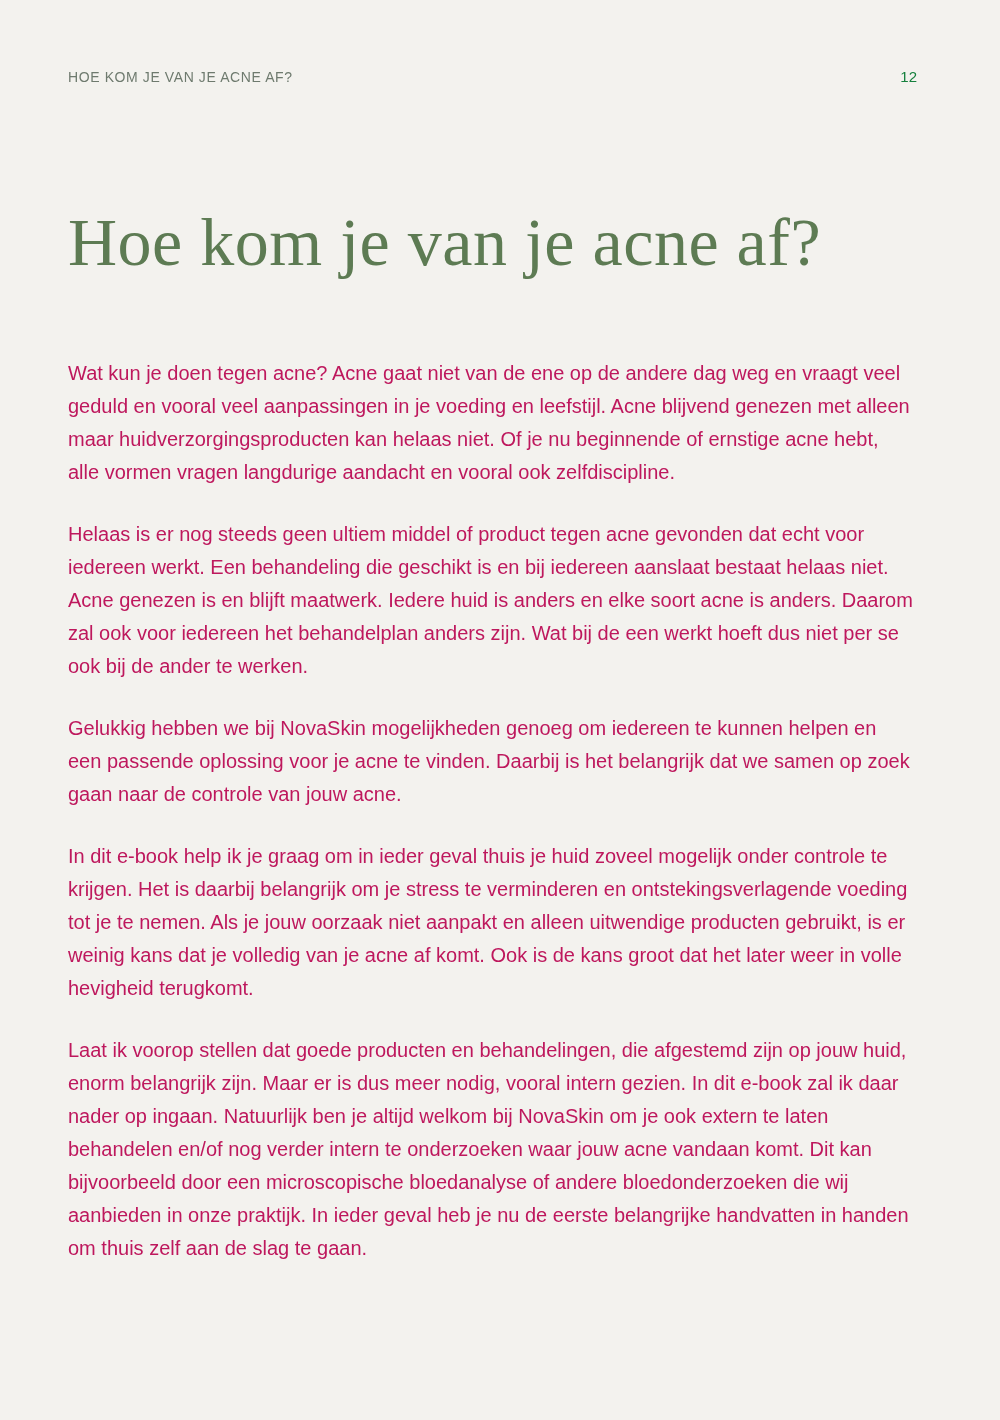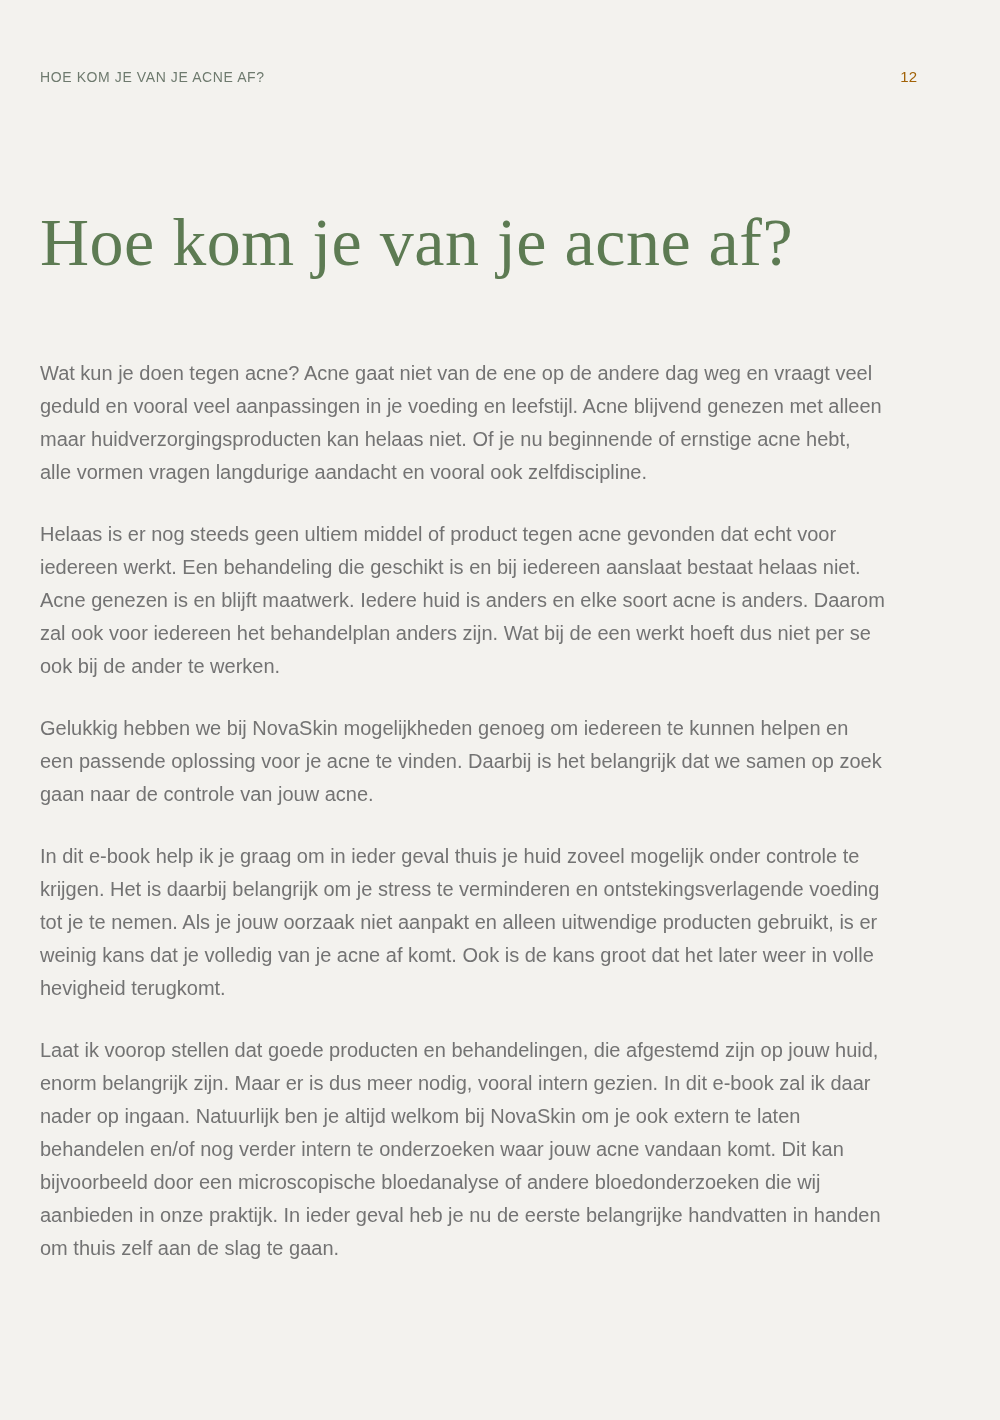--- a/index.html
+++ b/index.html
@@ -10,57 +10,57 @@
     width: 1000px;
     height: 1420px;
     background: #f3f2ee;
     font-family: "Liberation Sans", sans-serif;
     overflow: hidden;
   }
   .page {
     box-sizing: border-box;
     width: 1000px;
     height: 1420px;
-    padding: 68px 80px 0 40px;
+    padding: 68px 80px 0 68px;
     background: #f3f2ee;
   }
   .header-row {
     display: flex;
     justify-content: space-between;
     align-items: baseline;
   }
   .running-title {
     font-size: 14px;
     letter-spacing: 0.6px;
     color: #6e7a6e;
     font-weight: 400;
   }
   .page-number {
     font-size: 15px;
-    color: #a16207;
+    color: #15803d;
     margin-right: 3px;
   }
   h1.doc-title {
     margin: 118px 0 0 0;
     font-family: "Liberation Serif", "DejaVu Serif", serif;
     font-weight: 400;
     font-size: 68px;
     line-height: 1.15;
     letter-spacing: 0.5px;
     color: #5d7b53;
   }
   .body-text {
     margin-top: 76px;
     width: 845px;
   }
   .body-text p {
     margin: 0 0 29px 0;
     font-size: 20px;
     line-height: 33px;
-    color: #737373;
+    color: #be185d;
   }
 </style>
 </head>
 <body>
 
 <div class="page">
 
   <div class="header-row">
     <span class="running-title">HOE KOM JE VAN JE ACNE AF?</span>
     <span class="page-number">12</span>

